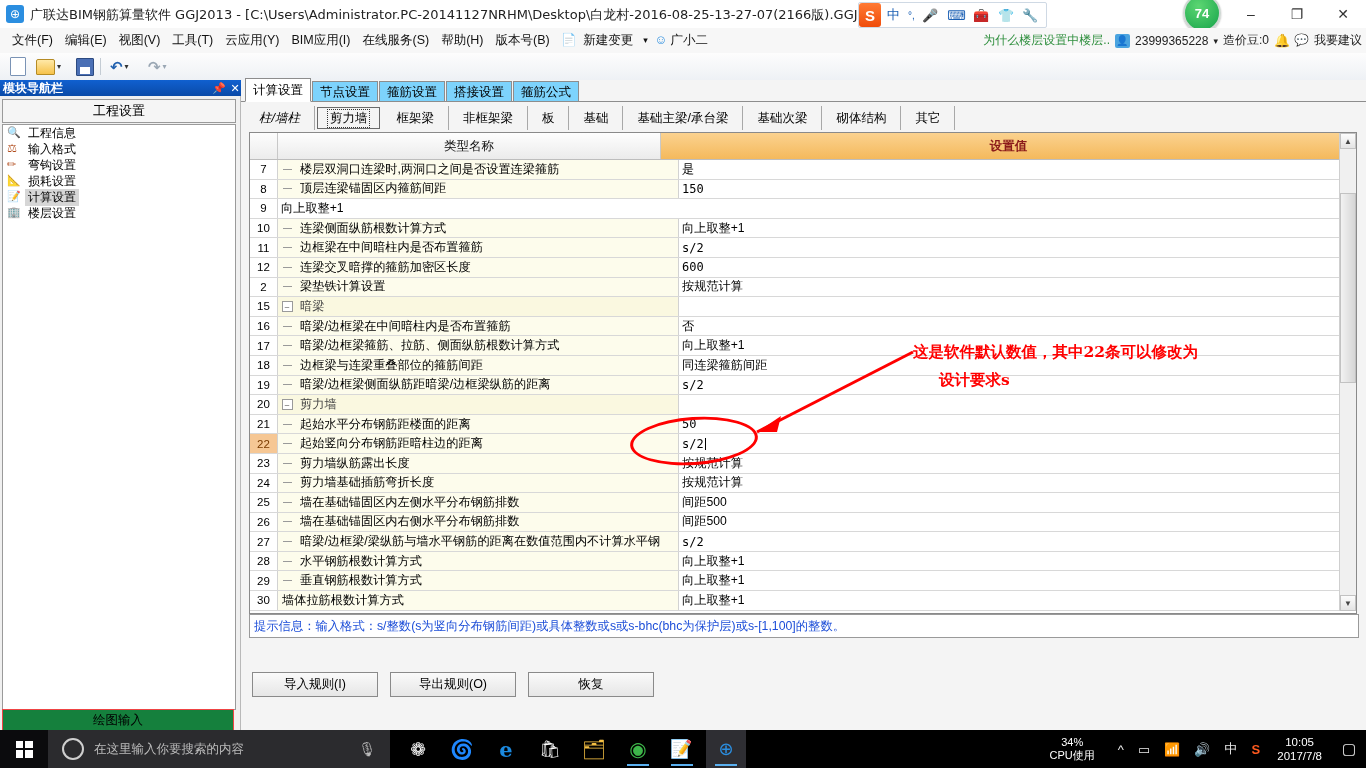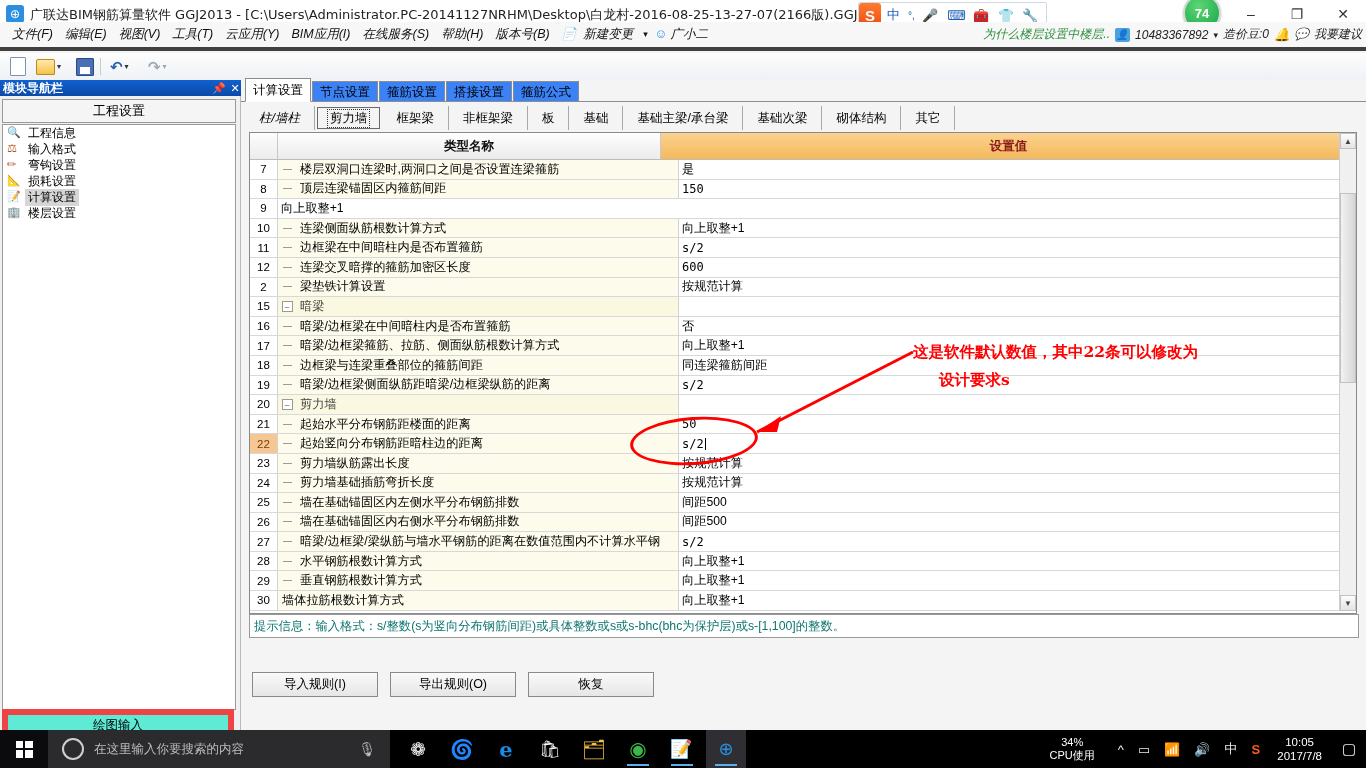--- a/index.html
+++ b/index.html
@@ -18,21 +18,21 @@
   .win-btns{position:absolute;right:0;top:0;height:28px;display:flex;}
   .win-btn{width:46px;height:28px;display:flex;align-items:center;justify-content:center;font-size:14px;color:#333;}
   .badge74{position:absolute;left:1183px;top:-6px;width:34px;height:34px;border-radius:50%;background:radial-gradient(circle at 40% 30%,#5cd672,#16a34a);border:2px solid #cfd8d3;color:#fff;font-size:13px;font-weight:bold;display:flex;align-items:center;justify-content:center;box-shadow:0 1px 2px rgba(0,0,0,.3);}
 
   
   .ime-bar{position:absolute;left:858px;top:2px;height:24px;background:#fff;border:1px solid #cfd9e4;border-radius:2px;display:flex;align-items:center;padding:0 4px 0 0;}
   .ime-s{width:22px;height:24px;margin-right:2px;background:linear-gradient(#ff7a34,#f04c0a);color:#fff;font-weight:bold;font-size:15px;display:flex;align-items:center;justify-content:center;border-radius:3px;}
   .ime-item{padding:0 4px;color:#1a5fb4;font-size:13px;display:flex;align-items:center;}
 
   
-  .menubar{position:absolute;left:0;top:22px;width:1366px;height:25px;background:#f7f7f7;border-bottom:4px solid #404040;font-style:italic;}
+  .menubar{position:absolute;left:0;top:28px;width:1366px;height:25px;background:#f7f7f7;border-bottom:1px solid #404040;}
   .menu-items{position:absolute;left:6px;top:0;height:25px;display:flex;align-items:center;}
   .menu-item{padding:0 6px;font-size:12.5px;color:#111;line-height:25px;white-space:nowrap;}
   .menu-right{position:absolute;right:4px;top:0;height:25px;display:flex;align-items:center;gap:5px;}
   .mr-link{color:#2f8f3e;font-size:12px;white-space:nowrap;}
   .mr-txt{color:#222;font-size:12px;white-space:nowrap;}
   .mr-ico{width:15px;height:15px;display:inline-block;}
   .uico{width:15px;height:14px;background:#4aa3df;border-radius:2px;display:inline-flex;align-items:center;justify-content:center;color:#fff;font-size:10px;}
 
   
   .toolbar{position:absolute;left:0;top:53px;width:1366px;height:27px;background:linear-gradient(#fdfdfd,#eef1f5);border-bottom:1px solid #c9cfd6;}
@@ -52,62 +52,62 @@
   .lp-head{position:absolute;left:0;top:0;width:240px;height:16px;background:linear-gradient(#1060d0,#0a4aa8);color:#fff;font-size:12px;font-weight:bold;padding-left:3px;line-height:16px;display:flex;align-items:center;}
   .lp-head .ttl{flex:1;}
   .lp-head .pin,.lp-head .cls{width:16px;text-align:center;font-size:11px;color:#fff;}
   .lp-sub{position:absolute;left:2px;top:19px;width:232px;height:22px;background:#f5f5f5;border:1px solid #9a9a9a;display:flex;align-items:center;justify-content:center;font-size:13px;color:#000;}
   .lp-list{position:absolute;left:2px;top:44px;width:232px;height:584px;background:#fff;border:1px solid #9a9a9a;overflow:hidden;}
   .lp-item{height:16px;display:flex;align-items:center;padding-left:4px;font-size:12px;color:#000;}
   .lp-item .lbl{padding:0 3px;}
   .lp-item.sel .lbl{background:#d6d6d6;}
   .lp-ico{width:15px;height:14px;margin-right:3px;flex:none;position:relative;}
   .lp-btns{position:absolute;left:2px;top:630px;width:232px;}
-  .lp-btn{height:21px;border:6px solid #ef4444;background:#5eead4;display:flex;align-items:center;justify-content:center;font-size:12.5px;color:#000;margin-top:-1px;}
+  .lp-btn{height:21px;border:1px solid #ef4444;background:#15803d;display:flex;align-items:center;justify-content:center;font-size:12.5px;color:#000;margin-top:-1px;}
 
   
   .main{position:absolute;left:241px;top:80px;width:1125px;height:650px;background:#f4f4f4;}
 
   .tabs1{position:absolute;left:4px;top:0;height:22px;display:flex;align-items:flex-end;}
-  .tab1{height:20px;padding:0 7px;font-size:12.5px;line-height:20px;border:1px solid #8d8d8d;border-bottom:none;background:#3b82f6;margin-right:1px;color:#000;}
+  .tab1{height:20px;padding:0 7px;font-size:12.5px;line-height:20px;border:1px solid #8d8d8d;border-bottom:none;background:#7dd3fc;margin-right:1px;color:#000;}
   .tab1.active{background:#fff;height:22px;line-height:22px;border-bottom:1px solid #fff;position:relative;z-index:3;}
   .tabs1-line{position:absolute;left:0;top:21px;width:1125px;height:1px;background:#8d8d8d;}
 
   .tabs2{position:absolute;left:4px;top:26px;width:1113px;height:24px;background:#f4f4f4;display:flex;align-items:center;}
   .tab2{height:24px;min-width:auto;padding:0 14px;font-size:12.5px;display:flex;align-items:center;justify-content:center;color:#000;border-right:1px solid #a8a8a8;white-space:nowrap;}
   .tab2:first-child{border-left:none;font-style:italic;}
   .tab2.sel{border:1px solid #6a6a6a;height:20px;padding:0 9px;background:#f4f4f4;margin:0 2px;border-right:1px solid #6a6a6a;}
   .tab2.sel .inner{border:1px dotted #333;padding:0 2px;}
 
   
   .grid-wrap{position:absolute;left:249px;top:132px;width:1106px;height:480px;background:#fff;border:1px solid #8a8a8a;overflow:hidden;}
   .grid-head{display:flex;height:26px;background:linear-gradient(#fdfdfd,#ededed);border-bottom:1px solid #bdbdbd;}
   .gh-num{width:27px;border-right:1px solid #c8c8c8;background:linear-gradient(#fdfdfd,#ececec);}
-  .gh-name{width:382px;border-right:1px solid #c8c8c8;background:linear-gradient(#fefefe,#ebebeb);display:flex;align-items:center;justify-content:center;font-size:12.5px;color:#111;font-weight:bold;}
+  .gh-name{width:382px;border-right:1px solid #c8c8c8;background:linear-gradient(#fefefe,#ebebeb);display:flex;align-items:center;justify-content:center;font-size:12.5px;color:#111;}
   .gh-val{flex:1;background:linear-gradient(#fbd28f,#f4b95c);display:flex;align-items:center;justify-content:center;font-size:12.5px;color:#8b1a1a;font-weight:bold;}
 
   .grow{display:flex;height:18.6px;border-bottom:1px solid #d8d8d8;}
   .c-num{width:27px;border-right:1px solid #d2d2d2;display:flex;align-items:center;justify-content:center;font-size:11.5px;color:#000;background:#fff;flex:none;}
   .c-num.hl{background:#f6c794;color:#7a3b00;}
   .c-tree{width:400px;border-right:1px solid #d2d2d2;display:flex;align-items:center;background:#fdfcec;flex:none;position:relative;}
   .c-tree.grp{background:#faf8e0;}
   .tw{width:18px;display:flex;align-items:center;justify-content:center;flex:none;}
   .dash{display:inline-block;width:9px;height:1px;background:#9a9a9a;}
   .expander{width:9px;height:9px;border:1px solid #9a9a9a;background:#fff;display:flex;align-items:center;justify-content:center;font-size:8px;line-height:7px;color:#333;}
   .c-tree .txt{font-size:12.2px;color:#000;padding-left:4px;white-space:nowrap;overflow:hidden;}
   .c-tree.grp .txt{color:#444;}
   .c-val{flex:1;display:flex;align-items:center;padding-left:3px;font-size:12px;color:#000;background:#fff;white-space:nowrap;font-family:"DejaVu Sans Mono","Liberation Mono",monospace;}
   .c-val.cjk{font-family:"Liberation Sans",sans-serif;font-size:12.2px;}
   .c-val .caret{display:inline-block;width:1px;height:12px;background:#000;margin-left:1px;}
 
   .vscroll{position:absolute;right:0;top:0;width:16px;height:478px;background:#f0f0f0;border-left:1px solid #cfcfcf;}
   .vs-btn{width:16px;height:16px;background:linear-gradient(#fcfcfc,#e4e4e4);border:1px solid #c2c2c2;box-sizing:border-box;display:flex;align-items:center;justify-content:center;font-size:8px;color:#444;}
   .vs-thumb{position:absolute;left:0;top:60px;width:16px;height:190px;background:linear-gradient(90deg,#f2f2f2,#d6d6d6);border:1px solid #c2c2c2;box-sizing:border-box;}
 
-  .hint{position:absolute;left:249px;top:614px;width:1104px;height:22px;border:1px solid #9a9a9a;background:#fff;display:flex;align-items:center;padding-left:4px;font-size:12.3px;color:#0f766e;}
+  .hint{position:absolute;left:249px;top:614px;width:1104px;height:22px;border:1px solid #9a9a9a;background:#fff;display:flex;align-items:center;padding-left:4px;font-size:12.3px;color:#1d4ed8;}
 
   .btnrow{position:absolute;left:252px;top:672px;display:flex;gap:12px;}
   .gbtn{height:23px;min-width:104px;padding:0 10px;border:1px solid #8a8a8a;background:linear-gradient(#fafafa,#e6e6e6);display:flex;align-items:center;justify-content:center;font-size:12.5px;color:#000;}
 
   
   .anno-text{position:absolute;left:913px;top:338px;width:430px;color:#ff0000;font-weight:bold;font-size:15.5px;line-height:28px;font-family:"DejaVu Serif","Liberation Serif",serif;}
   .anno-text .l2{padding-left:26px;display:block;}
   .ellipse{position:absolute;left:630px;top:417px;width:122px;height:42px;border:3px solid #f00;border-radius:50%;transform:rotate(-4deg);}
   .arrowsvg{position:absolute;left:735px;top:340px;width:185px;height:105px;}
 
@@ -172,21 +172,21 @@
         <div class="menu-item">版本号(B)</div>
         <div class="menu-item" style="color: rgb(46, 139, 46);">📄</div>
         <div class="menu-item" style="padding-left: 0px;">新建变更</div>
         <div class="menu-item" style="font-size: 9px; padding: 0px 4px;">▾</div>
         <div class="menu-item" style="color: rgb(43, 142, 224); padding: 0px 3px;">☺</div>
         <div class="menu-item" style="padding-left: 0px;">广小二</div>
       </div>
     <div class="menu-right">
       <span class="mr-link">为什么楼层设置中楼层..</span>
       <span class="uico">👤</span>
-      <span class="mr-txt">10483367892</span>
+      <span class="mr-txt">23999365228</span>
       <span class="mr-txt" style="font-size:9px;">▾</span>
       <span class="mr-txt">造价豆:0</span>
       <span class="mr-ico" style="color:#2b7fd0;font-size:13px;">🔔</span>
       <span class="mr-ico" style="color:#2b7fd0;font-size:12px;">💬</span>
       <span class="mr-txt">我要建议</span>
     </div>
   </div>
 
   <div class="toolbar">
     <div class="tool" style="left:10px;">

